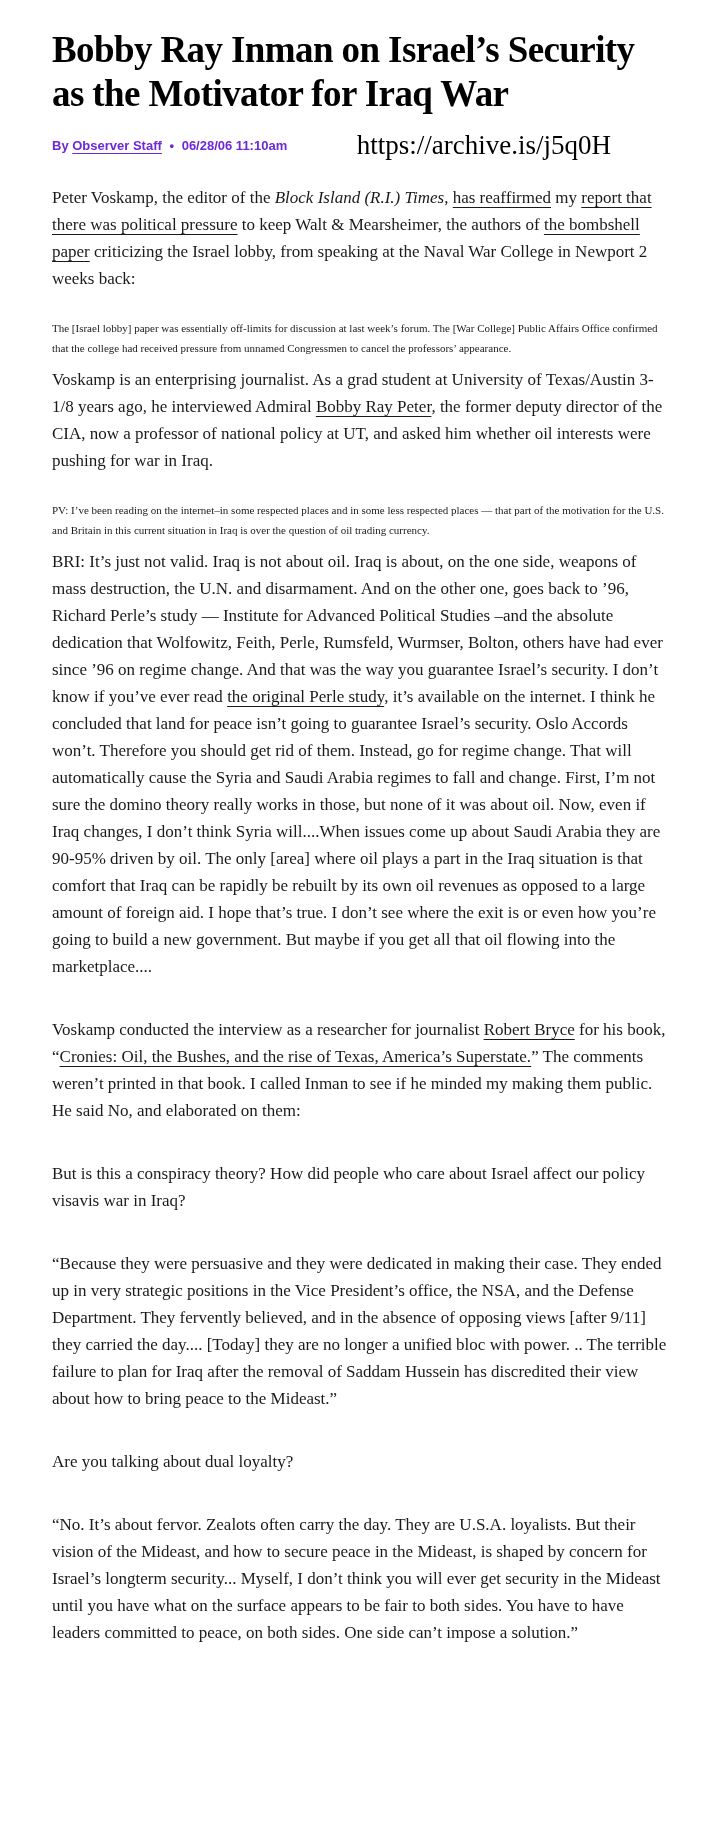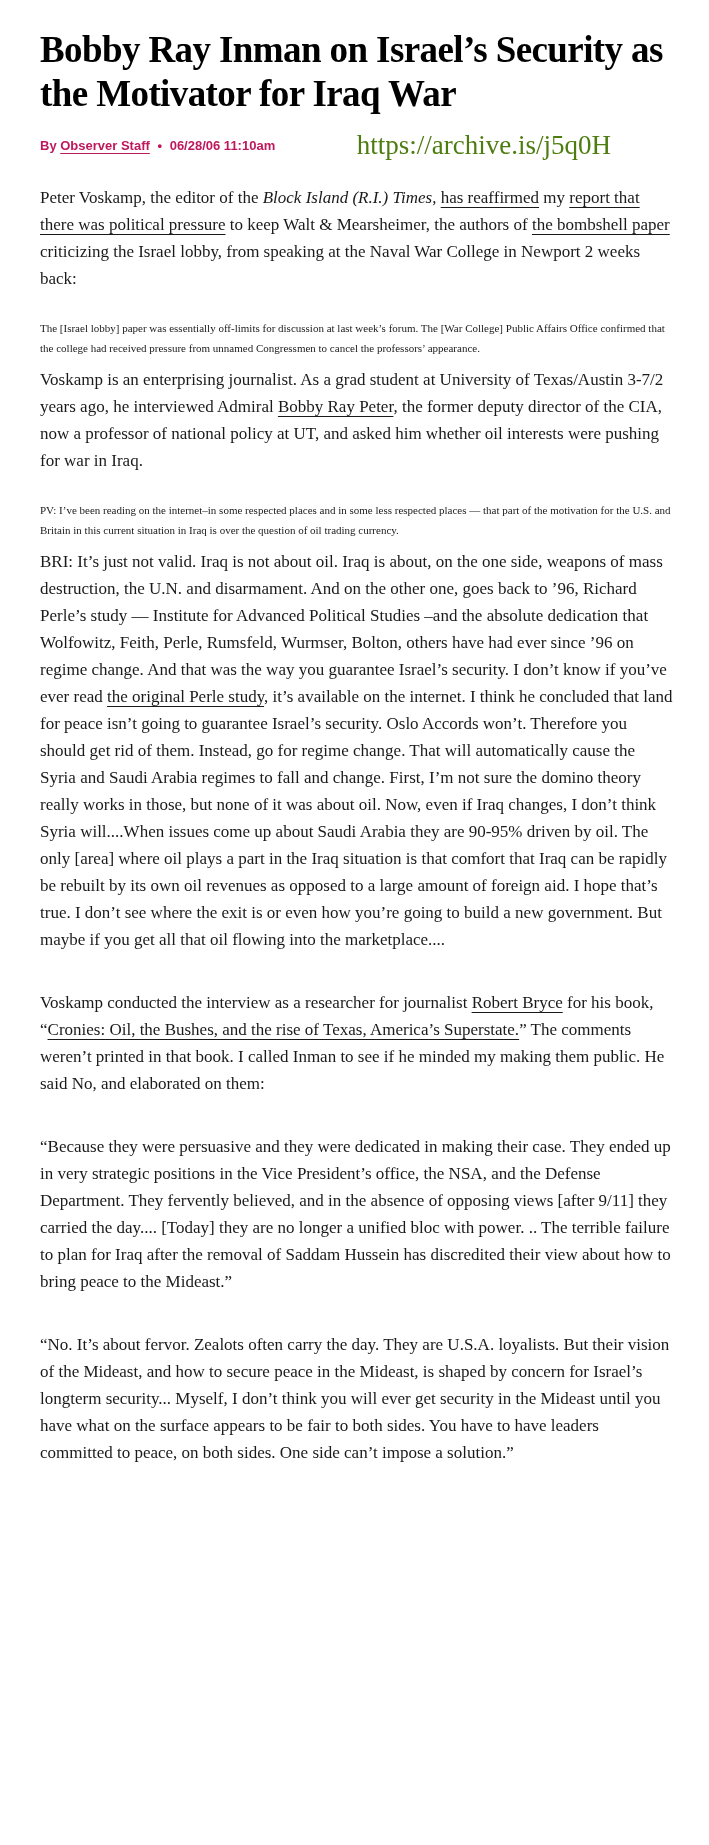--- a/index.html
+++ b/index.html
@@ -1,19 +1,19 @@
 <!DOCTYPE html>
 <html><head>
 <meta charset="utf-8">
 <style>
   html, body { margin: 0; padding: 0; background: #ffffff; }
   .page {
     width: 709px;
     box-sizing: border-box;
-    padding: 28px 36px 30px 40px;
+    padding: 28px 36px 30px 52px;
     font-family: "Liberation Serif", serif;
     color: #1a1a1a;
     background: #ffffff;
   }
   h1.article-title {
     font-family: "Liberation Serif", serif;
     font-weight: 700;
     font-size: 37px;
     line-height: 44px;
     letter-spacing: -0.6px;
@@ -22,21 +22,21 @@
   }
   .byline-row {
     display: flex;
     align-items: center;
     margin: 0 0 24px 0;
   }
   .byline {
     font-family: "Liberation Sans", sans-serif;
     font-weight: 700;
     font-size: 13px;
-    color: #be185d;
+    color: #6d28d9;
     white-space: nowrap;
   }
   .byline .author-link {
     color: inherit;
     text-decoration: underline;
     text-underline-offset: 3px;
     text-decoration-thickness: 1px;
     cursor: pointer;
   }
   .byline .sep { margin: 0 4px; }
@@ -76,27 +76,29 @@
 
   <h1 class="article-title">Bobby Ray Inman on Israel’s Security as the Motivator for Iraq War</h1>
 
   <div class="byline-row">
     <div class="byline">
       <span>By</span>
       <span> </span><a class="author-link">Observer Staff</a>
       <span class="sep">•</span>
       <span>06/28/06 11:10am</span>
     </div>
-    <div class="archive-url" style="color: #4d7c0f;">https://archive.is/j5q0H</div>
+    <div class="archive-url" style="color: #000000;">https://archive.is/j5q0H</div>
   </div>
 
   <div class="article-body">
       <p class="body"><span class="">Peter Voskamp, the editor of the </span><span class="italic">Block Island (R.I.) Times</span><span class="">, </span><a class="inline-link" href="#">has reaffirmed</a><span class=""> my </span><a class="inline-link" href="#">report that there was political pressure</a><span class=""> to keep Walt &amp; Mearsheimer, the authors of </span><a class="inline-link" href="#">the bombshell paper</a><span class=""> criticizing the Israel lobby, from speaking at the Naval War College in Newport 2 weeks back:</span></p>
       <blockquote class="quote"><span class="">The [Israel lobby] paper was essentially off-limits for discussion at last week’s forum. The [War College] Public Affairs Office confirmed that the college had received pressure from unnamed Congressmen to cancel the professors’ appearance.</span></blockquote>
-      <p class="body"><span class="">Voskamp is an enterprising journalist. As a grad student at University of Texas/Austin 3-7/2 years ago, he interviewed Admiral </span><a class="inline-link" href="#">Bobby Ray Peter</a><span class="">, the former deputy director of the CIA, now a professor of national policy at UT, and asked him whether oil interests were pushing for war in Iraq.</span></p>
+      <p class="body"><span class="">Voskamp is an enterprising journalist. As a grad student at University of Texas/Austin 3-1/8 years ago, he interviewed Admiral </span><a class="inline-link" href="#">Bobby Ray Peter</a><span class="">, the former deputy director of the CIA, now a professor of national policy at UT, and asked him whether oil interests were pushing for war in Iraq.</span></p>
       <blockquote class="quote"><span class="">PV: I’ve been reading on the internet–in some respected places and in some less respected places — that part of the motivation for the U.S. and Britain in this current situation in Iraq is over the question of oil trading currency.</span></blockquote>
       <p class="body"><span class="">BRI: It’s just not valid. Iraq is not about oil. Iraq is about, on the one side, weapons of mass destruction, the U.N. and disarmament. And on the other one, goes back to ’96, Richard Perle’s study — Institute for Advanced Political Studies –and the absolute dedication that Wolfowitz, Feith, Perle, Rumsfeld, Wurmser, Bolton, others have had ever since ’96 on regime change. And that was the way you guarantee Israel’s security. I don’t know if you’ve ever read </span><a class="inline-link" href="#">the original Perle study</a><span class="">, it’s available on the internet. I think he concluded that land for peace isn’t going to guarantee Israel’s security. Oslo Accords won’t. Therefore you should get rid of them. Instead, go for regime change. That will automatically cause the Syria and Saudi Arabia regimes to fall and change. First, I’m not sure the domino theory really works in those, but none of it was about oil. Now, even if Iraq changes, I don’t think Syria will....When issues come up about Saudi Arabia they are 90-95% driven by oil. The only [area] where oil plays a part in the Iraq situation is that comfort that Iraq can be rapidly be rebuilt by its own oil revenues as opposed to a large amount of foreign aid. I hope that’s true. I don’t see where the exit is or even how you’re going to build a new government. But maybe if you get all that oil flowing into the marketplace....</span></p>
       <p class="body"><span class="">Voskamp conducted the interview as a researcher for journalist </span><a class="inline-link" href="#">Robert Bryce</a><span class=""> for his book, “</span><a class="inline-link" href="#">Cronies: Oil, the Bushes, and the rise of Texas, America’s Superstate.</a><span class="">” The comments weren’t printed in that book. I called Inman to see if he minded my making them public. He said No, and elaborated on them:</span></p>
+      <p class="body"><span class="">But is this a conspiracy theory? How did people who care about Israel affect our policy visavis war in Iraq?</span></p>
       <p class="body"><span class="">“Because they were persuasive and they were dedicated in making their case. They ended up in very strategic positions in the Vice President’s office, the NSA, and the Defense Department. They fervently believed, and in the absence of opposing views [after 9/11] they carried the day.... [Today] they are no longer a unified bloc with power. .. The terrible failure to plan for Iraq after the removal of Saddam Hussein has discredited their view about how to bring peace to the Mideast.”</span></p>
+      <p class="body"><span class="">Are you talking about dual loyalty?</span></p>
       <p class="body"><span class="">“No. It’s about fervor. Zealots often carry the day. They are U.S.A. loyalists. But their vision of the Mideast, and how to secure peace in the Mideast, is shaped by concern for Israel’s longterm security... Myself, I don’t think you will ever get security in the Mideast until you have what on the surface appears to be fair to both sides. You have to have leaders committed to peace, on both sides. One side can’t impose a solution.”</span></p>
     </div>
 
 </div>
 
 </body></html>

